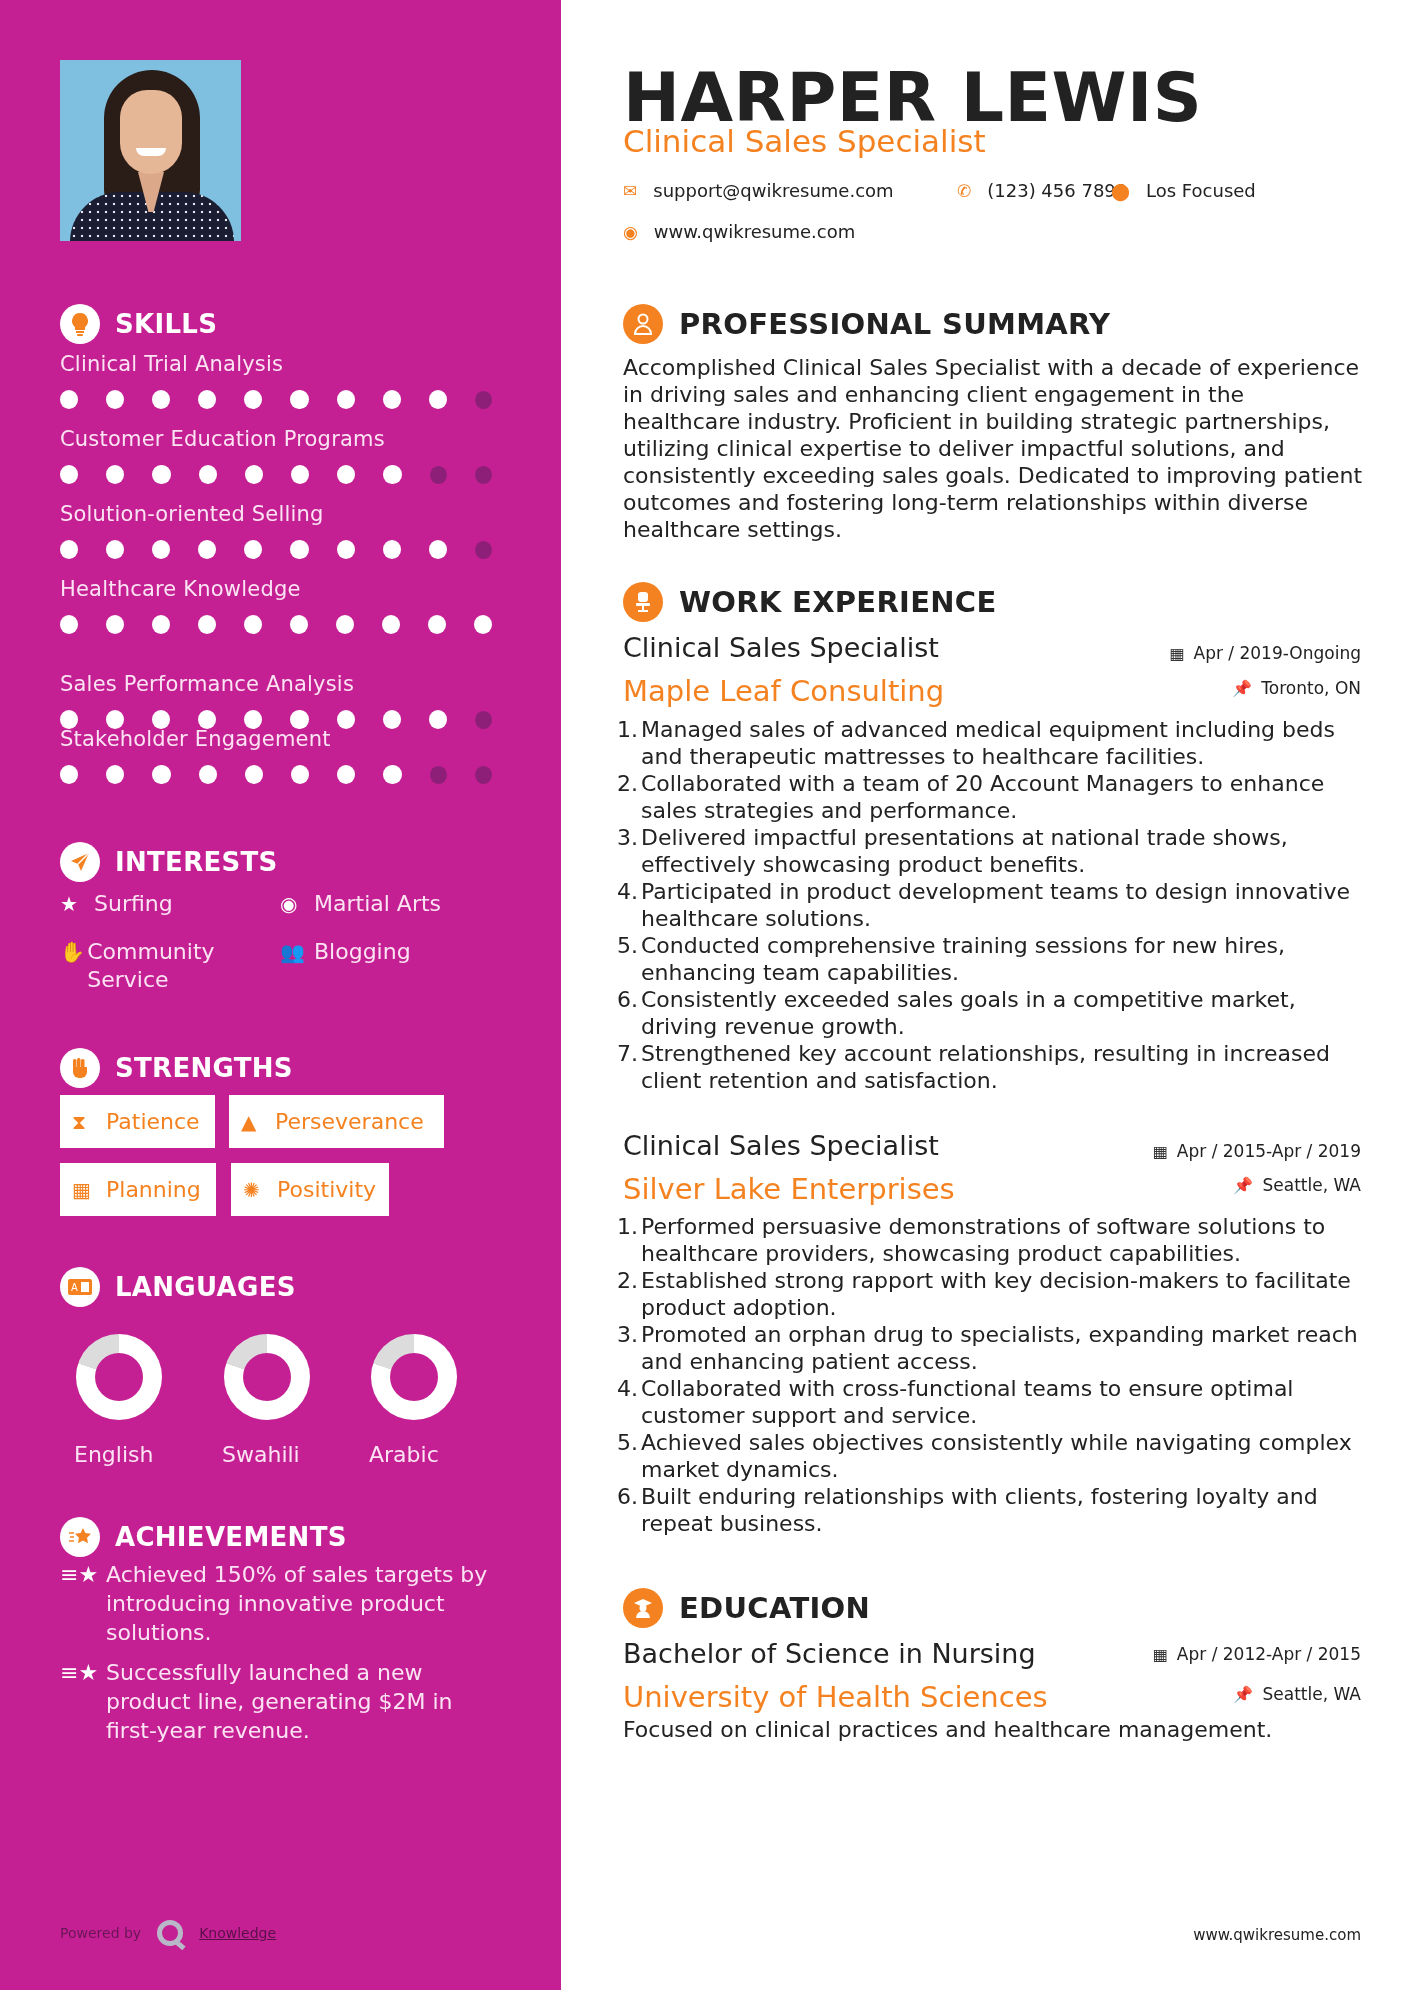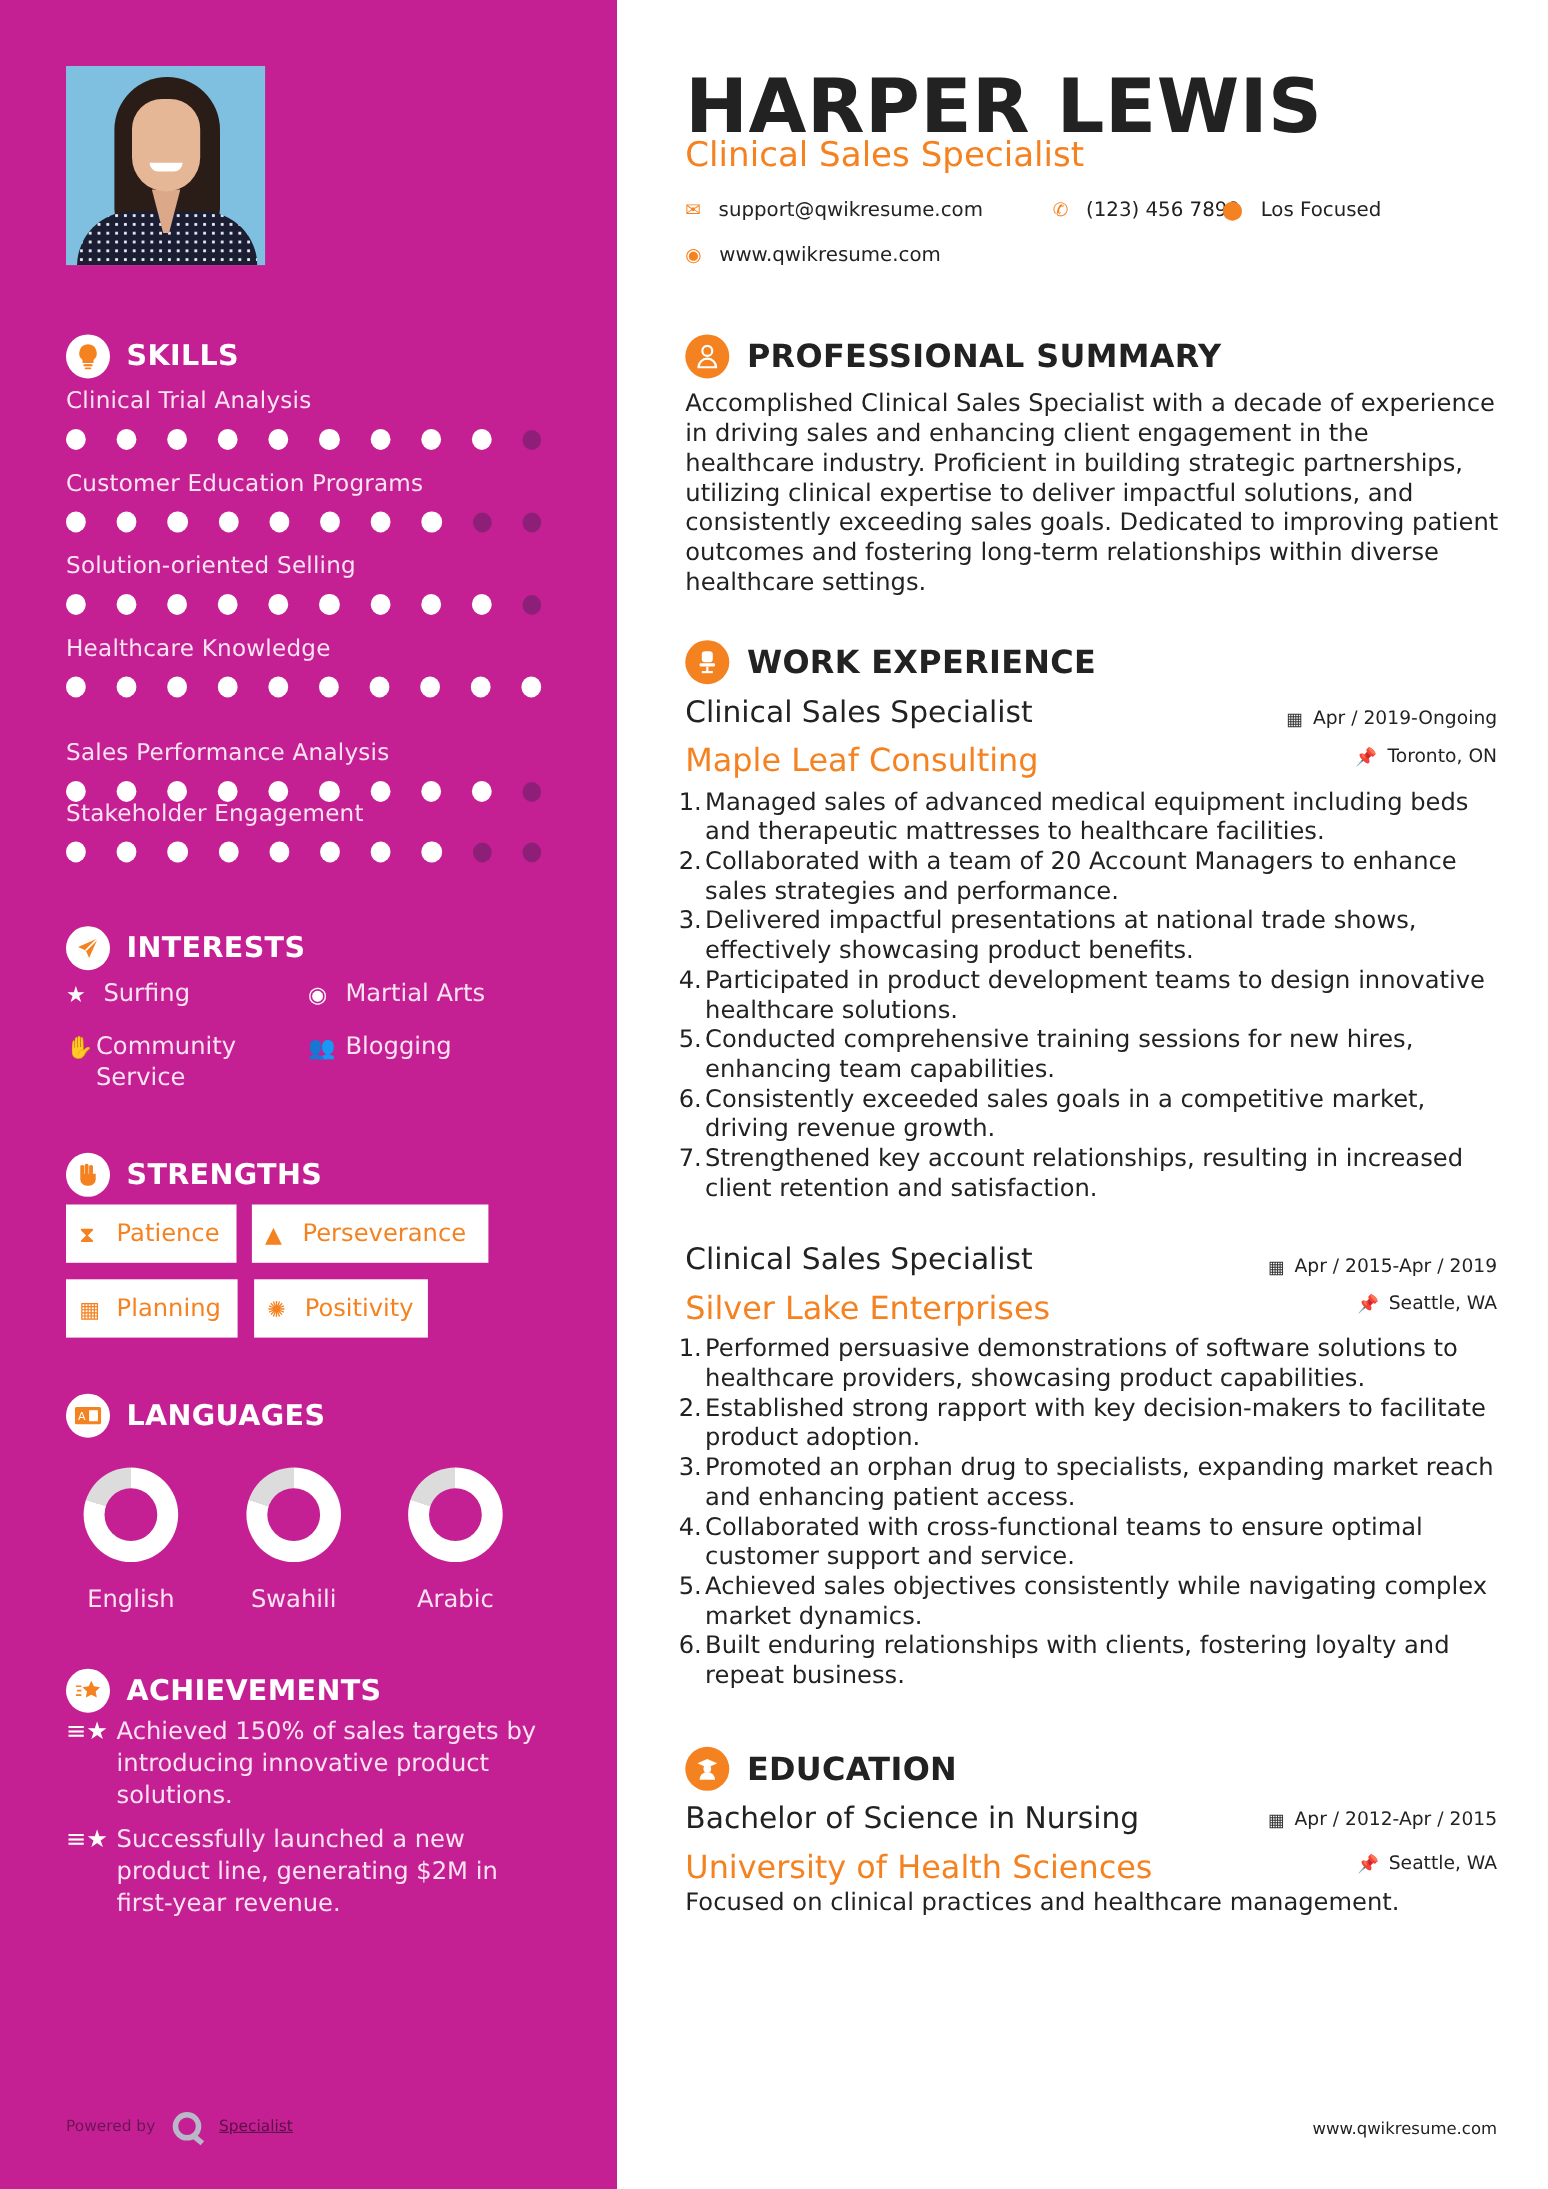--- a/index.html
+++ b/index.html
@@ -33,21 +33,21 @@
   
   .interest { position: absolute; display: flex; font-size: 22px; color: #fbe3f3; }
   .interest .ic { width: 34px; color: #fff; font-size: 20px; line-height: 28px; }
   .interest .tx { line-height: 28px; }
 
   
   .chip { position: absolute; height: 53px; background: #fff; display: flex; align-items: center; padding: 0 12px 0 12px; color: #f58220; font-size: 22px; }
   .chip .ic { width: 34px; font-size: 20px; color: #f58220; }
 
   
-  .lang { position: absolute; width: 90px; text-align: center; }
+  .lang { position: absolute; width: 90px; }
   .donut { width: 86px; height: 86px; margin: 0 auto; border-radius: 50%; position: relative; }
   .donut::after { content: ""; position: absolute; left: 19px; top: 19px; width: 48px; height: 48px; border-radius: 50%; background: #c52093; }
   .lang-name { margin-top: 22px; font-size: 22px; color: #fbe3f3; }
 
   
   .ach { position: absolute; left: 60px; width: 440px; display: flex; }
   .ach .ic { width: 46px; font-size: 22px; color: #fff; line-height: 29px; }
   .ach .tx { font-size: 22px; line-height: 29px; color: #fbe3f3; width: 394px; }
 
   .powered { position: absolute; left: 60px; top: 1920px; display: flex; align-items: center; font-size: 14px; color: #6a1656; }
@@ -292,21 +292,21 @@
     <span class="tx">Achieved 150% of sales targets by introducing innovative product solutions.</span>
   </div>
   <div class="ach" style="top:1658px">
     <span class="ic">≡★</span>
     <span class="tx">Successfully launched a new product line, generating $2M in first-year revenue.</span>
   </div>
 
   <div class="powered">
     <span>Powered by</span>
     <span class="q"></span>
-    <a>Specialist</a>
+    <a>Knowledge</a>
   </div>
 </aside>
 
 <main class="main">
   <h1 class="name">HARPER LEWIS</h1>
   <div class="role">Clinical Sales Specialist</div>
 
   <div class="contact" style="left:62px; top:180px">
     <span class="ic">✉</span>
     <span>support@qwikresume.com</span>

